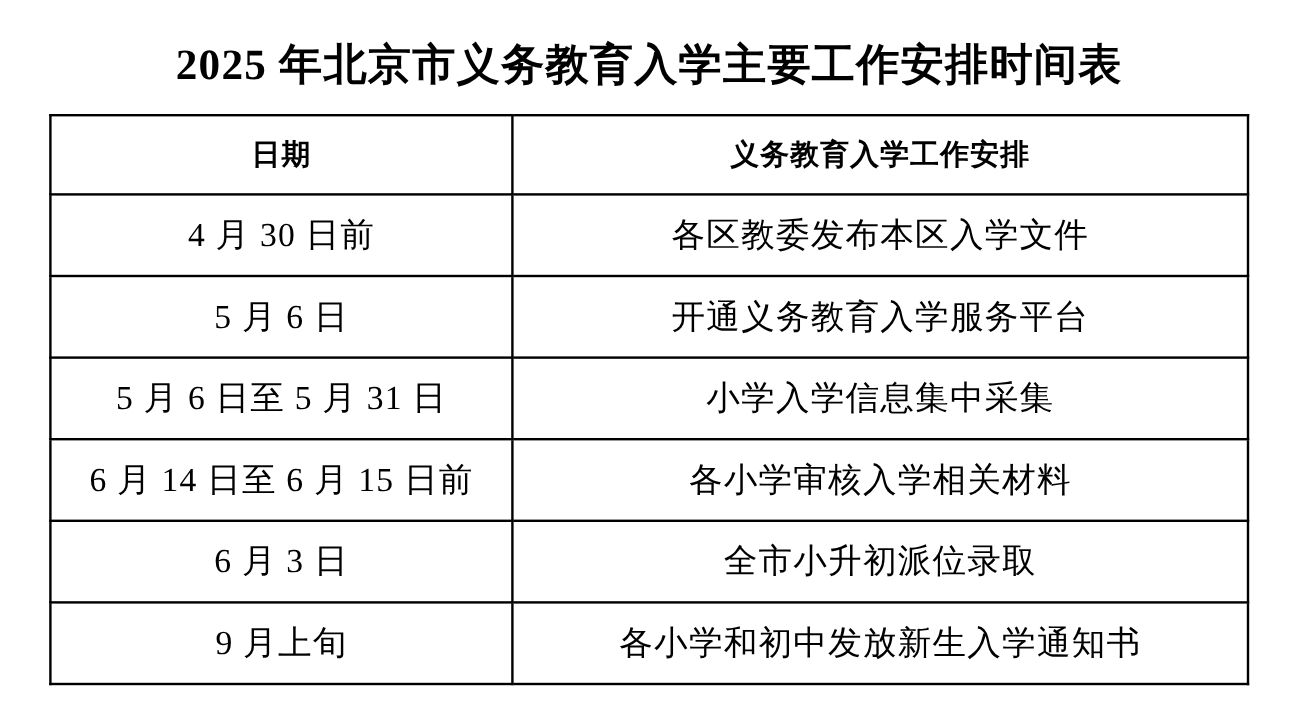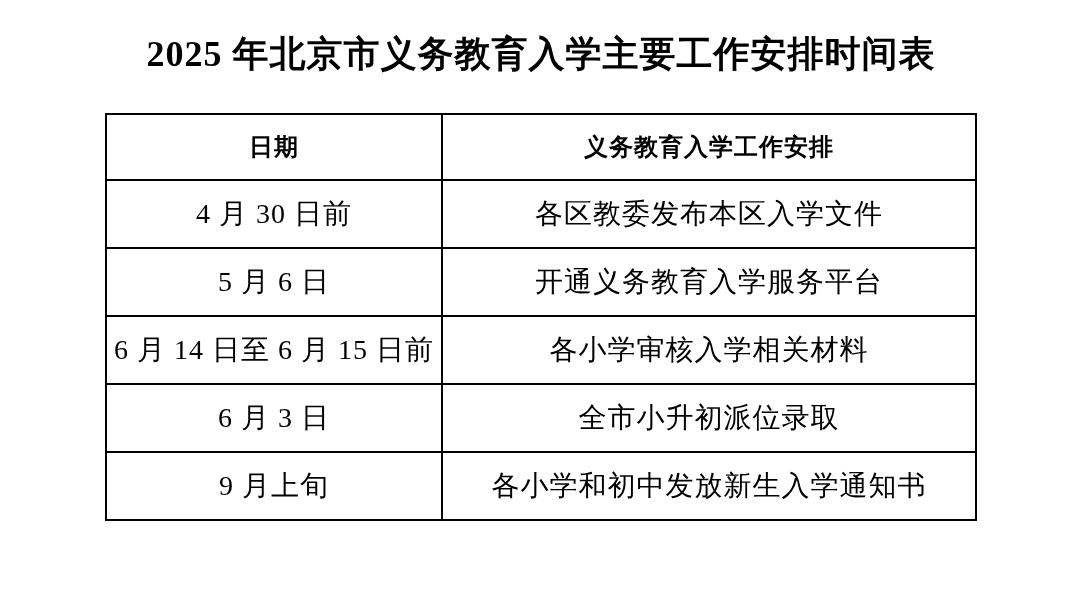--- a/index.html
+++ b/index.html
@@ -19,26 +19,26 @@
     height: 593px;
     box-sizing: border-box;
   }
   .doc-title {
     text-align: center;
     font-size: 36px;
     font-weight: bold;
     letter-spacing: 1px;
     color: #000000;
     padding-top: 30px;
-    padding-bottom: 34px;
+    padding-bottom: 16px;
     font-family: "Liberation Serif", "DejaVu Serif", serif;
   }
   .table-wrap {
     margin: 0 auto;
-    width: 872px;
+    width: 1000px;
   }
   table.schedule {
     border-collapse: collapse;
     width: 100%;
     table-layout: fixed;
   }
   table.schedule th,
   table.schedule td {
     border: 2px solid #000000;
     text-align: center;
@@ -84,20 +84,24 @@
       <tbody>
         <tr>
           <td class="col-date">4 月 30 日前</td>
           <td class="col-task">各区教委发布本区入学文件</td>
         </tr>
         <tr>
           <td class="col-date">5 月 6 日</td>
           <td class="col-task">开通义务教育入学服务平台</td>
         </tr>
         <tr>
+          <td class="col-date">5 月 6 日至 5 月 31 日</td>
+          <td class="col-task">小学入学信息集中采集</td>
+        </tr>
+        <tr>
           <td class="col-date">6 月 14 日至 6 月 15 日前</td>
           <td class="col-task">各小学审核入学相关材料</td>
         </tr>
         <tr>
           <td class="col-date">6 月 3 日</td>
           <td class="col-task">全市小升初派位录取</td>
         </tr>
         <tr>
           <td class="col-date">9 月上旬</td>
           <td class="col-task">各小学和初中发放新生入学通知书</td>

